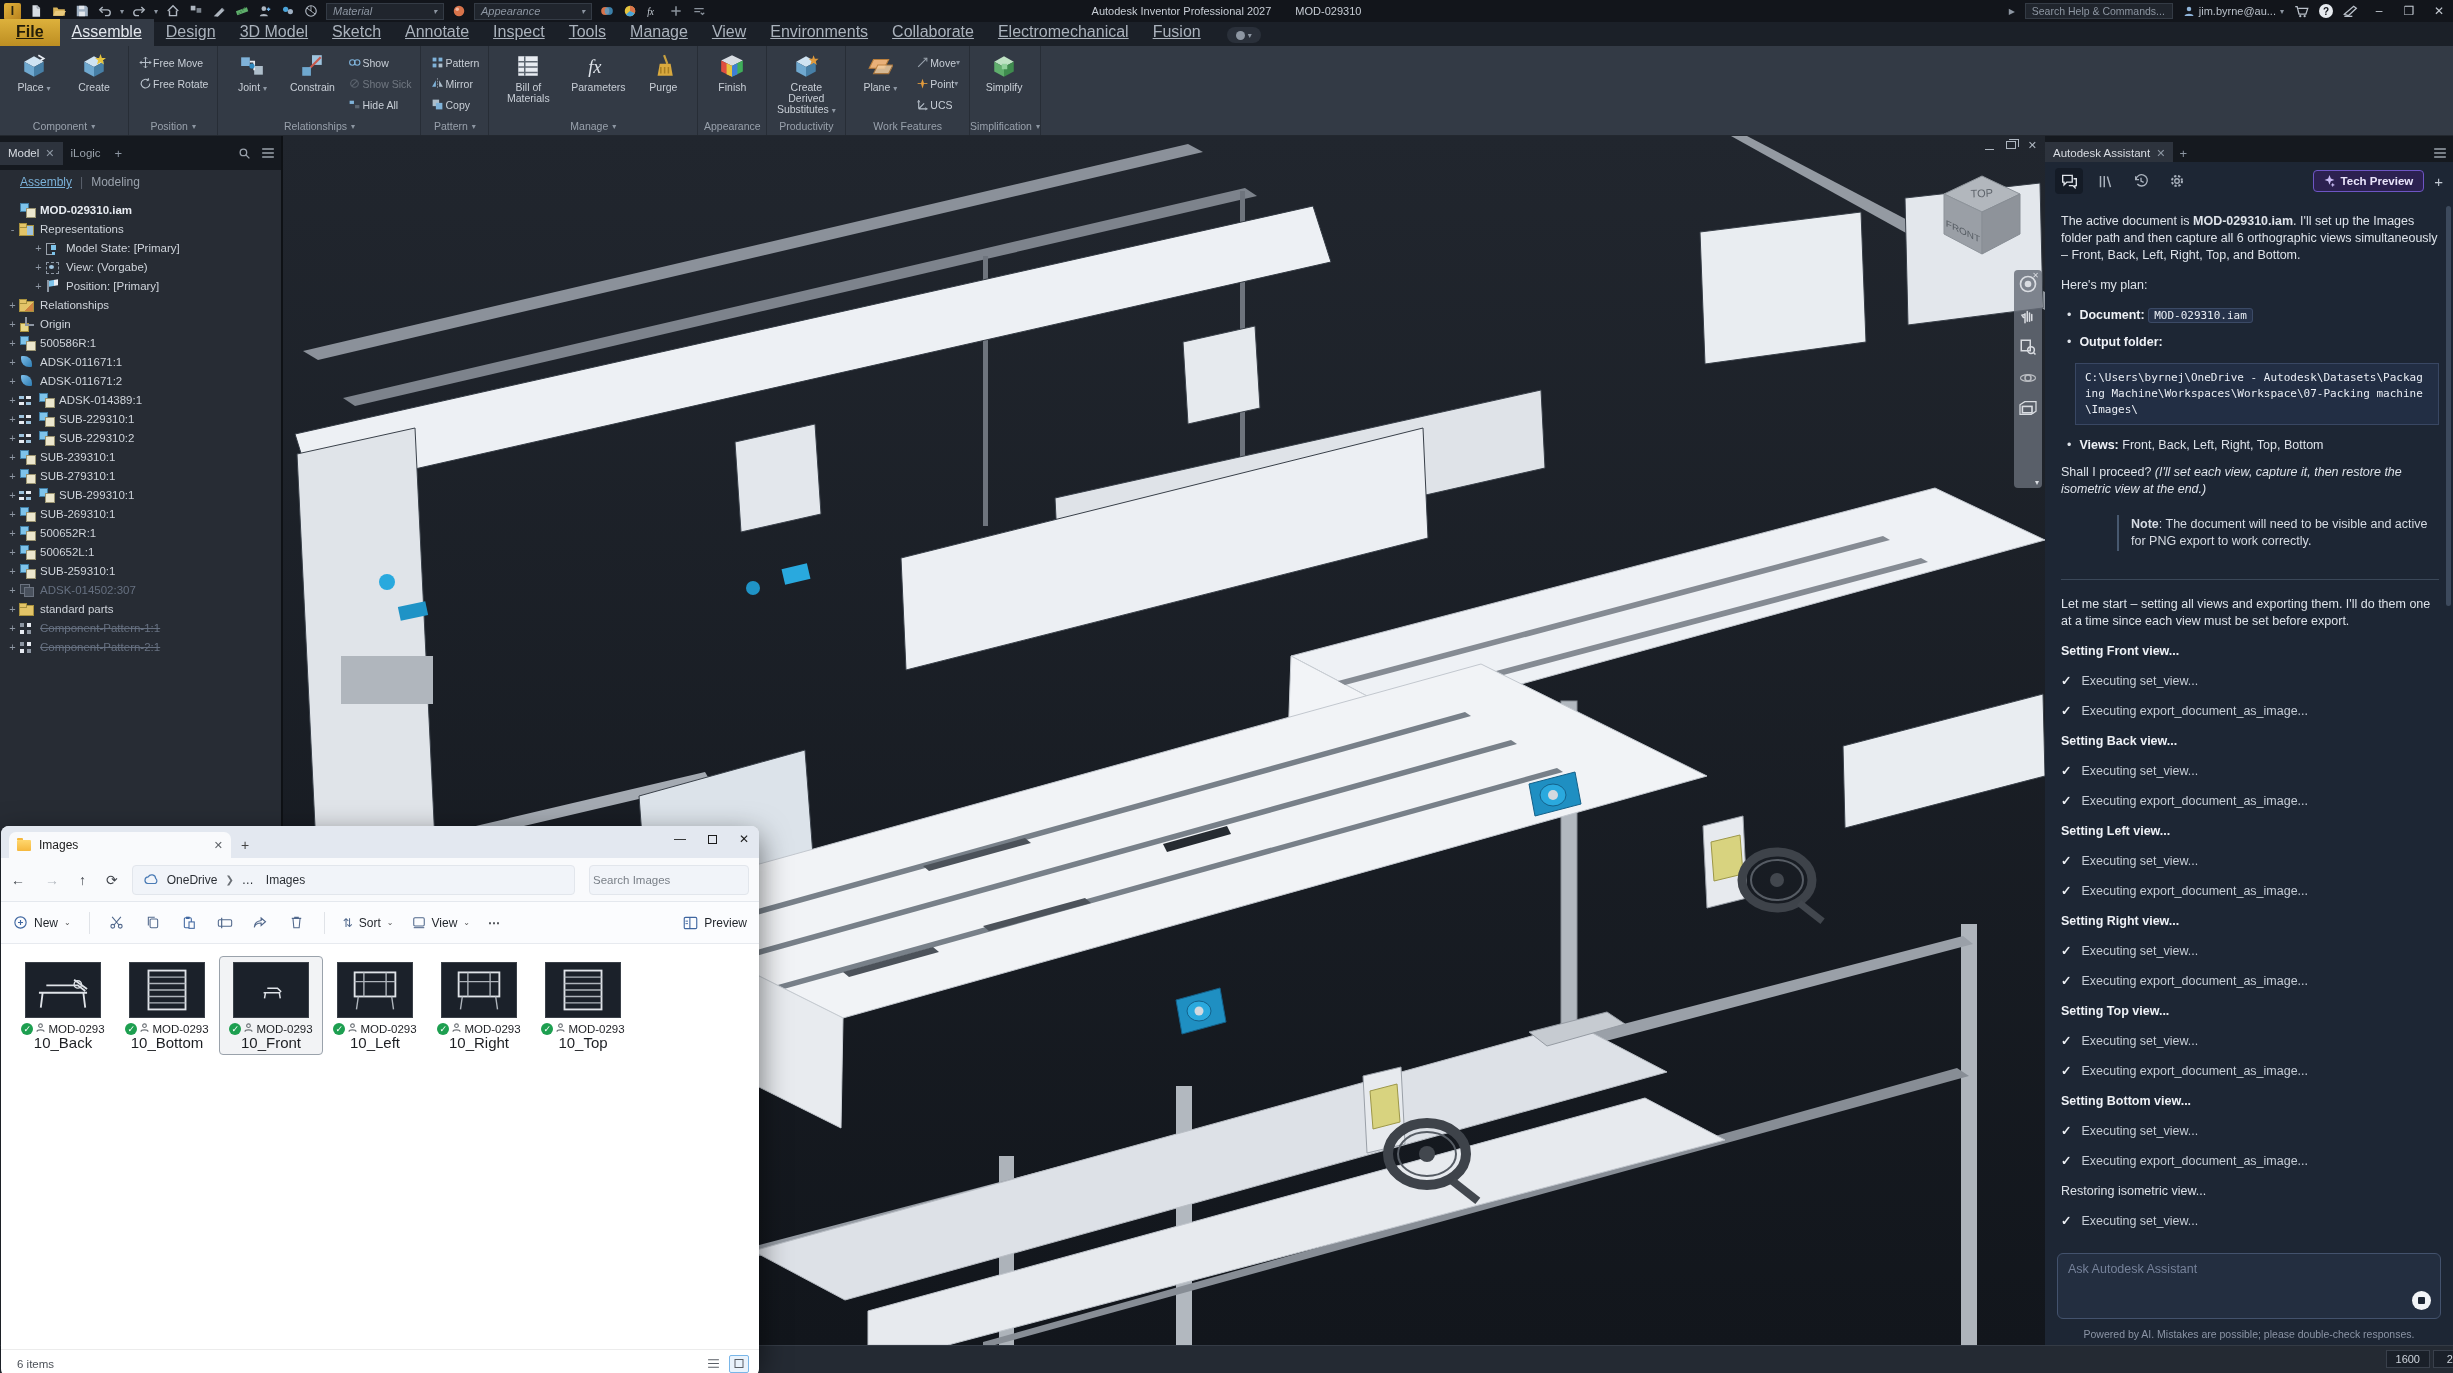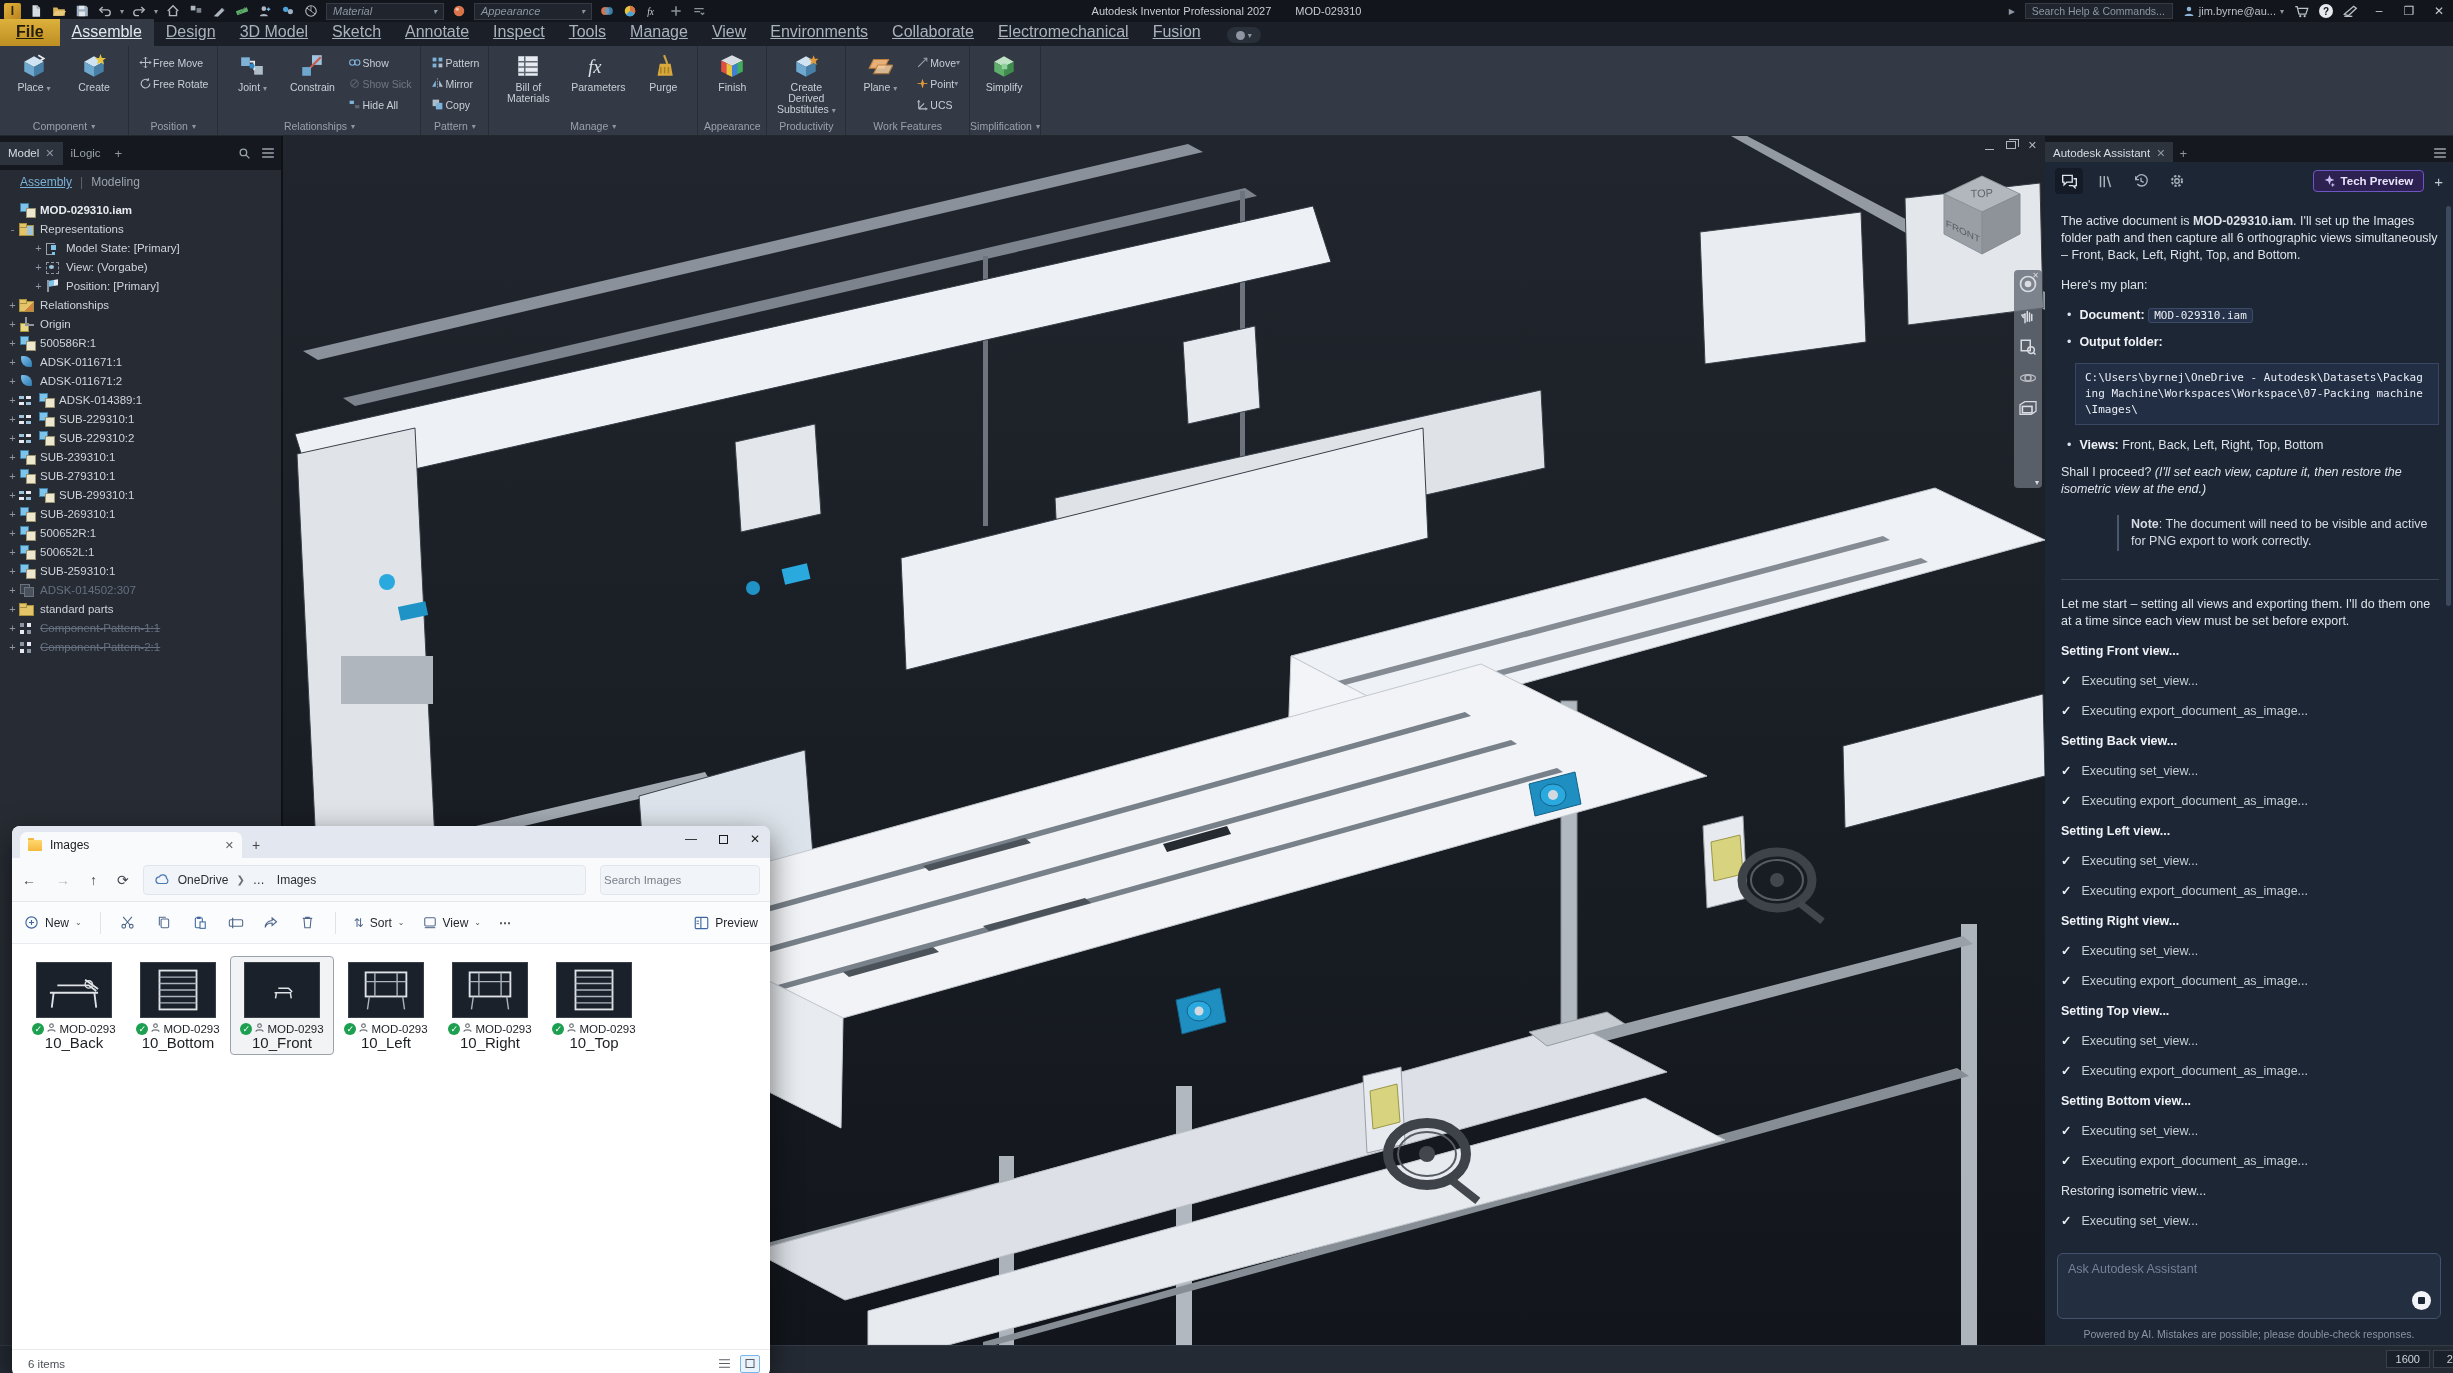--- a/index.html
+++ b/index.html
@@ -120,21 +120,21 @@
   .stopbtn { position:absolute; right:9px; bottom:8px; width:19px; height:19px; border-radius:50%; background:#f2f4f7; display:flex; align-items:center; justify-content:center; }
   .stopbtn::before { content:""; width:7px; height:7px; background:#1d2634; border-radius:1px; }
   .as-footer { position:absolute; left:0; top:1192px; width:100%; text-align:center; font-size:10.5px; color:#8b94a5; }
 
   
   .statusbar { position:absolute; left:0; top:1345px; width:100%; height:28px; background:#242a33; border-top:1px solid #343b45; }
   .sb-right { position:absolute; right:-22px; top:4px; display:flex; gap:3px; }
   .sb-field { background:#1a2029; border:1px solid #39404b; padding:2px 9px; font-size:11px; color:#ced4dc; min-width:42px; text-align:right; }
 
   
-  .explorer { position:absolute; left:12px; top:826px; width:758px; height:541px; z-index:10; border-radius:8px; box-shadow:0 10px 30px rgba(0,0,0,.55); background:#eef1f6; font-size:12px; color:#202020; }
+  .explorer { position:absolute; left:1px; top:826px; width:758px; height:541px; z-index:10; border-radius:8px; box-shadow:0 10px 30px rgba(0,0,0,.55); background:#eef1f6; font-size:12px; color:#202020; }
   .ex-tabs { height:32px; background:#e3e8f0; border-radius:8px 8px 0 0; display:flex; align-items:flex-end; position:relative; }
   .ex-tab { margin-left:8px; width:222px; height:26px; background:#f9fafc; border-radius:7px 7px 0 0; display:flex; align-items:center; padding:0 8px; gap:8px; }
   .ex-tab .fticon { width:14px; height:11px; background:linear-gradient(180deg,#ffd76e,#f5b83d); border-radius:1px; position:relative; }
   .ex-tab .fticon::before { content:""; position:absolute; left:0; top:-2px; width:6px; height:2px; background:#f5b83d; border-radius:1px 1px 0 0; }
   .ex-tab .xx { margin-left:auto; color:#5f6368; font-size:11px; }
   .ex-newtab { margin-left:10px; margin-bottom:5px; color:#444; font-size:14px; }
   .ex-winbtns { position:absolute; right:10px; top:6px; display:flex; gap:22px; color:#1b1b1b; font-size:12px; align-items:center; }
   .ex-winbtns .box { width:9px; height:9px; border:1px solid #1b1b1b; }
   .ex-addr { height:44px; background:#f9fafc; display:flex; align-items:center; padding:0 10px; gap:14px; border-bottom:1px solid #e4e8ee; }
   .ex-nav { color:#41454c; font-size:14px; display:flex; gap:20px; align-items:center; }

